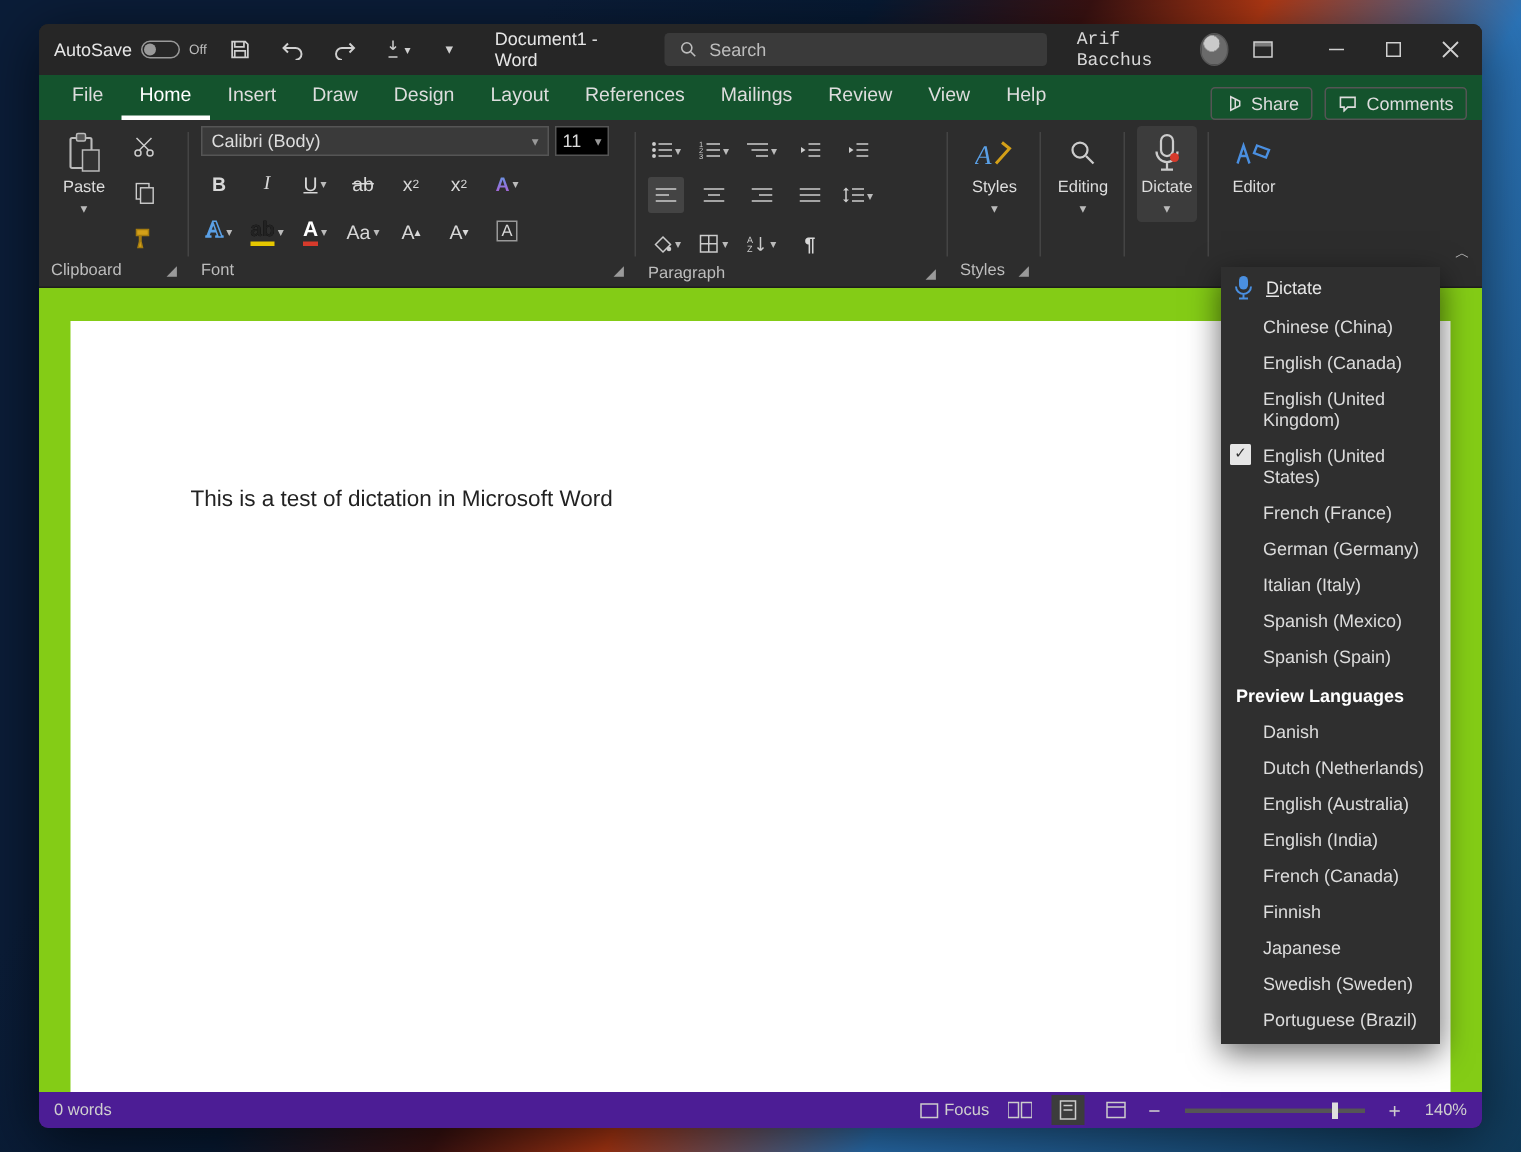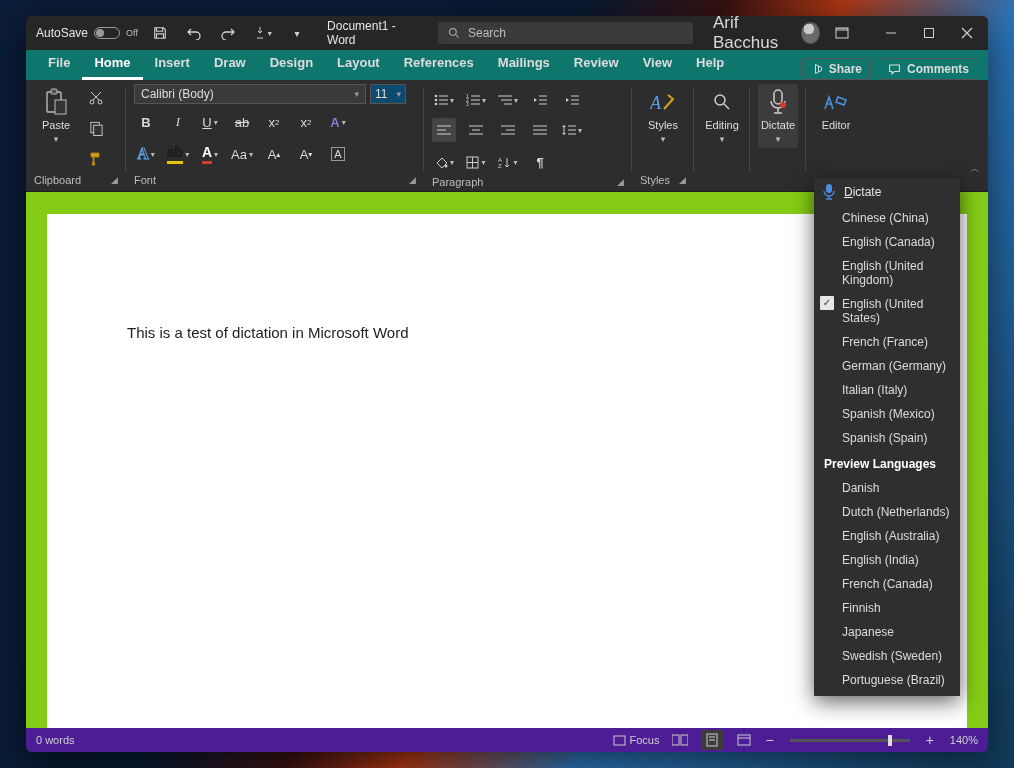--- a/index.html
+++ b/index.html
@@ -15,44 +15,44 @@
   
   .titlebar { height: 34px; display: flex; align-items: center; gap: 10px; padding: 0 2px 0 10px; font-size: 12px; background:#262626; }
   .autosave { display:flex; align-items:center; gap:6px; }
   .toggle { width:26px; height:12px; border:1px solid #9a9a9a; border-radius:6px; position:relative; }
   .toggle::after { content:""; position:absolute; left:1px; top:1px; width:8px; height:8px; border-radius:50%; background:#9a9a9a; }
   .autosave .state { font-size:9px; color:#bdbdbd; }
   .tb-btn { width:28px; height:28px; display:flex; align-items:center; justify-content:center; color:#d0d0d0; }
   .doc-title { color:#e6e6e6; margin:0 8px; }
   .searchbox { flex:0 0 255px; height:22px; background:#3a3a3a; border-radius:3px; display:flex; align-items:center; gap:8px; padding:0 10px; color:#bdbdbd; margin-left:6px;}
   .spacer { flex:1; }
-  .user { display:flex; align-items:center; gap:6px; font-size:17px; color:#d8d8d8; }
+  .user { display:flex; align-items:center; gap:6px; font-size:12px; color:#d8d8d8;font-family:Liberation Mono, monospace; }
   .avatar { width:22px; height:22px; border-radius:50%; background:radial-gradient(circle at 40% 30%, #c9c9c9 0 30%, #6a6a6a 31% 100%); border:1px solid #555; }
   .wctrl { display:flex; margin-left:8px;}
   .wctrl div { width:38px; height:30px; display:flex; align-items:center; justify-content:center; color:#d0d0d0;}
   
-  .menubar { height:30px; display:flex; align-items:flex-end; gap:0; padding-left:10px; font-size:13px; background:#0f766e;font-weight:bold; }
+  .menubar { height:30px; display:flex; align-items:flex-end; gap:0; padding-left:10px; font-size:13px; background:#14532d; }
   .menubar .tab { padding:6px 12px 7px; color:#ddd; }
   .menubar .tab.active { color:#fff; border-bottom:3px solid #fff; }
   .menubar .right { margin-left:auto; display:flex; gap:8px; padding-right:10px; }
   .pillbtn { border:1px solid #555; border-radius:3px; padding:3px 8px; display:flex; align-items:center; gap:6px; font-size:12px; color:#ddd;}
   
   .ribbon { height:112px; background:#2d2d2d; display:flex; border-bottom:1px solid #1e1e1e; position:relative;}
   .grp { display:flex; flex-direction:column; justify-content:space-between; padding:4px 8px 2px 8px; position:relative; }
   .grp::after { content:""; position:absolute; right:0; top:8px; bottom:20px; width:1px; background:#444; }
   .grp:last-child::after{display:none;}
   .grp-body { display:flex; align-items:flex-start; gap:6px; flex:1; }
   .grp-label { height:18px; font-size:11px; color:#bdbdbd; text-align:center; display:flex; align-items:center; justify-content:flex-end; gap:0;}
   .launcher { font-size:9px; color:#9a9a9a; margin-left:auto; }
   .rbtn { min-width:24px; height:24px; display:flex; align-items:center; justify-content:center; color:#d8d8d8; font-size:13px; border-radius:2px; position:relative;}
   .rbtn.dd::after{content:"▾"; font-size:8px; margin-left:2px; color:#bbb;}
   .stackv { display:flex; flex-direction:column; gap:2px; }
   .fontbox { width:232px; height:20px; background:#3a3a3a; border:1px solid #555; display:flex; align-items:center; padding:0 6px; font-size:12px; color:#ddd;}
   .fontbox .dd { margin-left:auto; font-size:9px; color:#999;}
-  .sizebox { width:36px; height:20px; background:#0c4a6e; border:1px solid #555; display:flex; align-items:center; padding:0 4px; font-size:12px; color:#ddd; margin-left:4px;}
+  .sizebox { width:36px; height:20px; background:#000000; border:1px solid #555; display:flex; align-items:center; padding:0 4px; font-size:12px; color:#ddd; margin-left:4px;}
   .sizebox .dd{margin-left:auto;font-size:9px;color:#999;}
   .fmt-row { display:flex; gap:8px; align-items:center; margin-top:4px;}
   .fmt-row2{ margin-top:6px;}
   .bigbtn { width:50px; display:flex; flex-direction:column; align-items:center; gap:3px; padding:4px 2px; font-size:11px; color:#ddd; border-radius:3px;}
   .bigbtn.active{background:#3c3c3c;}
   .bigbtn .ic { width:28px; height:28px; display:flex; align-items:center; justify-content:center;}
   .chev{font-size:9px;color:#bbb;}
   
   .A-outline{ font-family:Georgia,serif; font-weight:bold; color:transparent; -webkit-text-stroke:1px #5aa0e6; font-size:16px;}
   .A-fill-yellow{ font-weight:bold; color:#222; font-size:14px; text-shadow:0 0 0 #000;}

